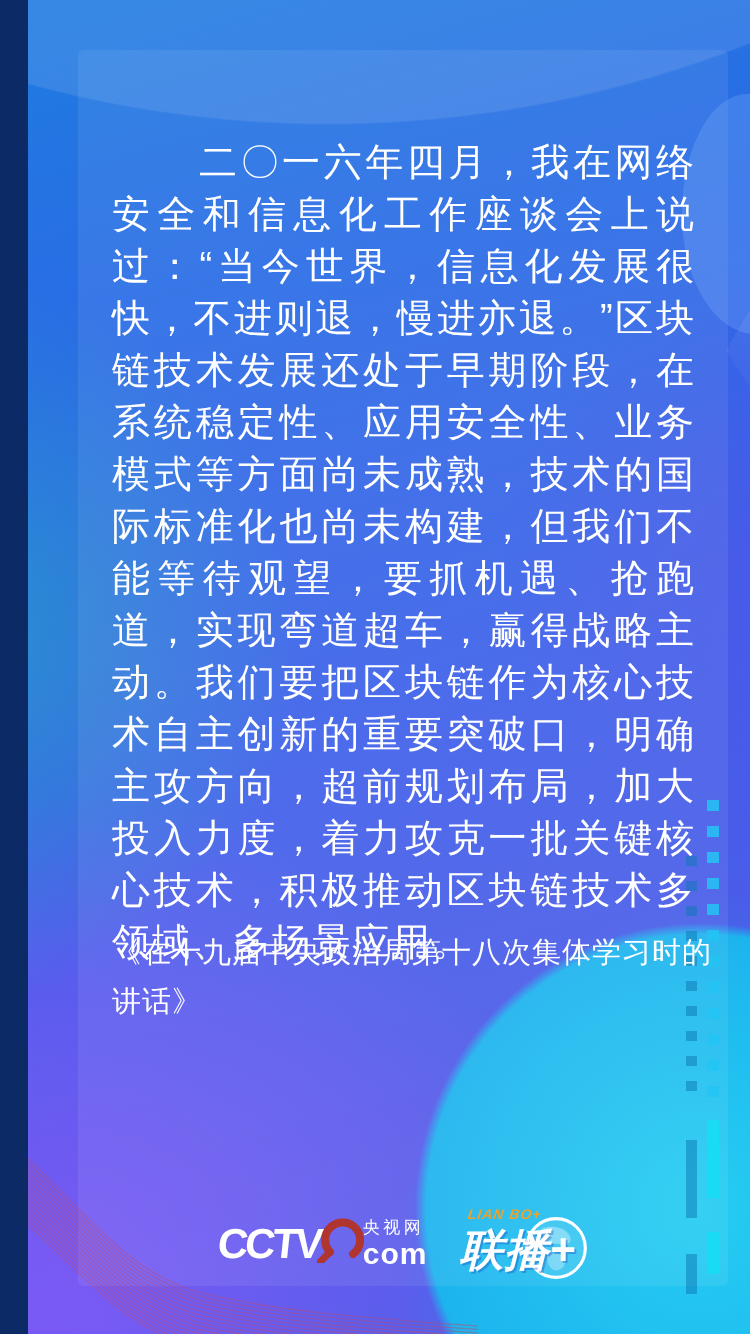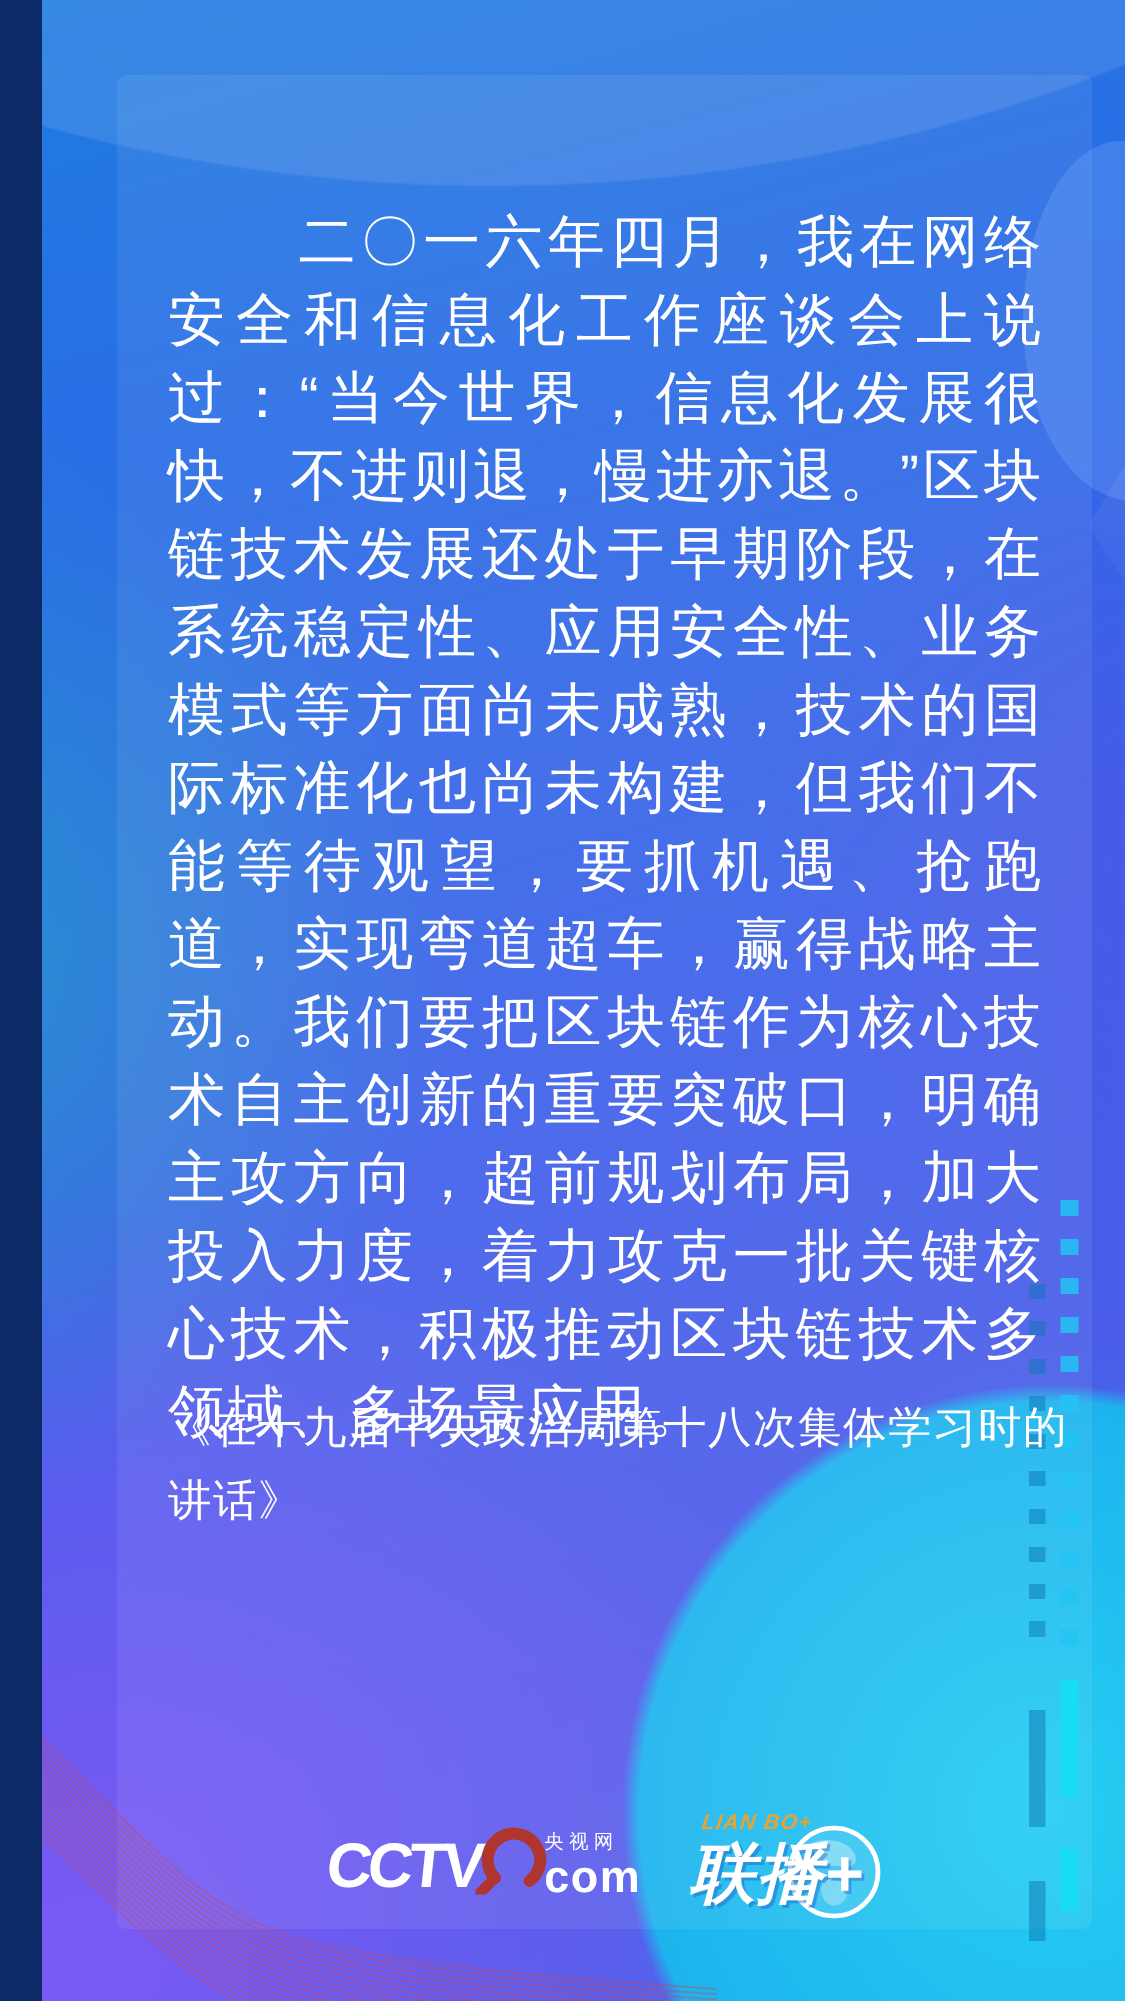--- a/index.html
+++ b/index.html
@@ -67,21 +67,21 @@
     position:absolute;left:0;top:1198px;width:100%;height:92px;
     display:flex;justify-content:center;align-items:center;gap:32px;
   }
   .cctv{display:flex;align-items:center;color:#fff;}
   .cctv-word{
     font-size:42px;font-weight:800;letter-spacing:-3px;
     transform:skewX(-6deg);line-height:1;
   }
   .cctv-ring{width:50px;height:56px;margin:-18px -6px 0 -4px;position:relative;z-index:2;}
   .cctv-col{display:flex;flex-direction:column;line-height:1;margin-left:2px;}
-  .cctv-cn{font-size:13px;letter-spacing:3.5px;font-weight:500;}
+  .cctv-cn{font-size:17px;letter-spacing:3.5px;font-weight:500;}
   .cctv-com{font-size:30px;font-weight:700;letter-spacing:1px;margin-top:3px;}
   .lianbo{position:relative;width:128px;height:88px;color:#fff;}
   .globe{position:absolute;right:0px;top:16px;}
   .lb-en{
     position:absolute;left:8px;top:6px;color:#eda32b;
     font-size:14px;font-weight:700;font-style:italic;letter-spacing:1px;
     transform:skewX(-8deg);white-space:nowrap;
   }
   .lb-cn{
     position:absolute;left:0;top:28px;color:#ffffff;

